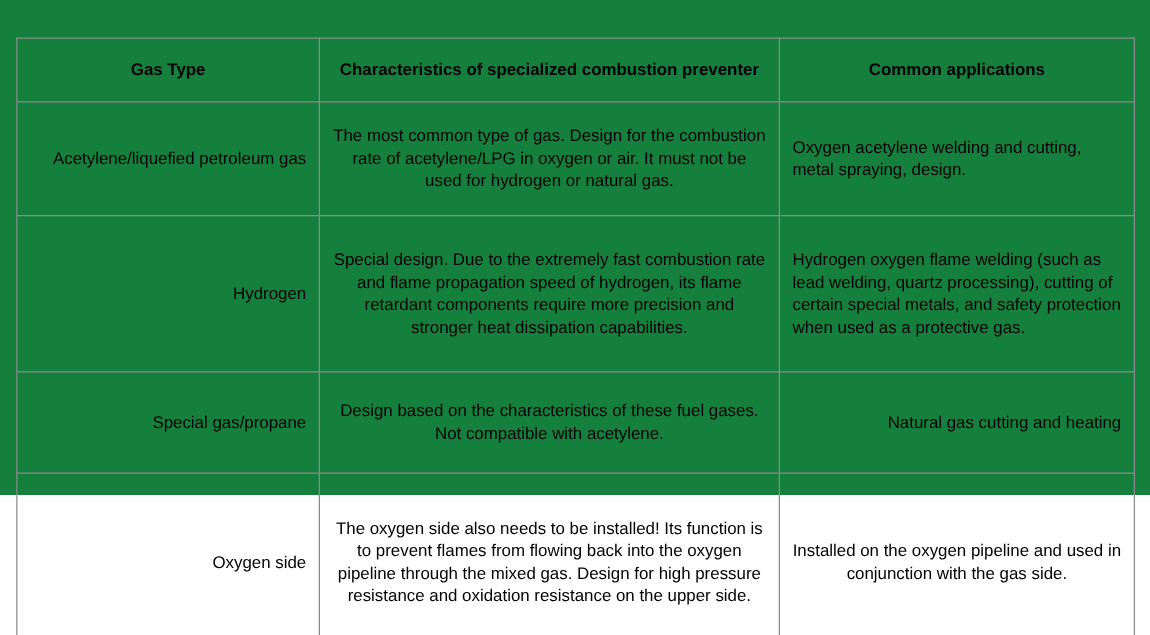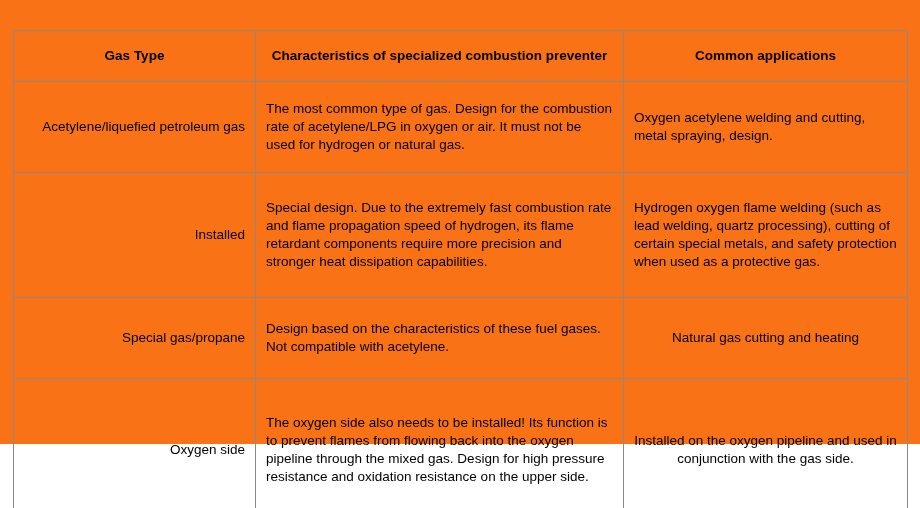--- a/index.html
+++ b/index.html
@@ -10,22 +10,22 @@
   body {
     width: 920px;
     height: 508px;
     font-family: "Liberation Sans", sans-serif;
     color: #000000;
     overflow: hidden;
   }
   .sheet {
     position: relative;
     width: 920px;
-    height: 444px;
-    background: #f97316;
+    height: 396px;
+    background: #15803d;
   }
   table.spec-table {
     position: absolute;
     left: 13px;
     top: 30px;
     width: 894px;
     border-collapse: collapse;
     table-layout: fixed;
   }
   table.spec-table td,
@@ -45,21 +45,21 @@
     font-size: 13.5px;
   }
   col.c1 { width: 242px; }
   col.c2 { width: 368px; }
   col.c3 { width: 284px; }
 
   td.col-type {
     text-align: right;
   }
   td.col-char {
-    text-align: left;
+    text-align: center;
   }
   td.col-app {
     text-align: left;
   }
   tr.r1 td { height: 74px; }
   tr.r2 td { height: 108px; }
   tr.r3 td { height: 64px; }
   tr.r4 td { height: 126px; }
 </style>
 </head>
@@ -79,28 +79,28 @@
         <th>Common applications</th>
       </tr>
     </thead>
     <tbody>
       <tr class="r1">
         <td class="col-type">Acetylene/liquefied petroleum gas</td>
         <td class="col-char">The most common type of gas. Design for the combustion rate of acetylene/LPG in oxygen or air. It must not be used for hydrogen or natural gas.</td>
         <td class="col-app">Oxygen acetylene welding and cutting, metal spraying, design.</td>
       </tr>
       <tr class="r2">
-        <td class="col-type">Installed</td>
+        <td class="col-type">Hydrogen</td>
         <td class="col-char">Special design. Due to the extremely fast combustion rate and flame propagation speed of hydrogen, its flame retardant components require more precision and stronger heat dissipation capabilities.</td>
         <td class="col-app" style="text-align:left;">Hydrogen oxygen flame welding (such as lead welding, quartz processing), cutting of certain special metals, and safety protection when used as a protective gas.</td>
       </tr>
       <tr class="r3">
         <td class="col-type">Special gas/propane</td>
         <td class="col-char">Design based on the characteristics of these fuel gases. Not compatible with acetylene.</td>
-        <td class="col-app" style="text-align:center;">Natural gas cutting and heating</td>
+        <td class="col-app" style="text-align:right;">Natural gas cutting and heating</td>
       </tr>
       <tr class="r4">
         <td class="col-type">Oxygen side</td>
         <td class="col-char">The oxygen side also needs to be installed! Its function is to prevent flames from flowing back into the oxygen pipeline through the mixed gas. Design for high pressure resistance and oxidation resistance on the upper side.</td>
         <td class="col-app" style="text-align:center;">Installed on the oxygen pipeline and used in conjunction with the gas side.</td>
       </tr>
     </tbody>
   </table>
 </div>
 

